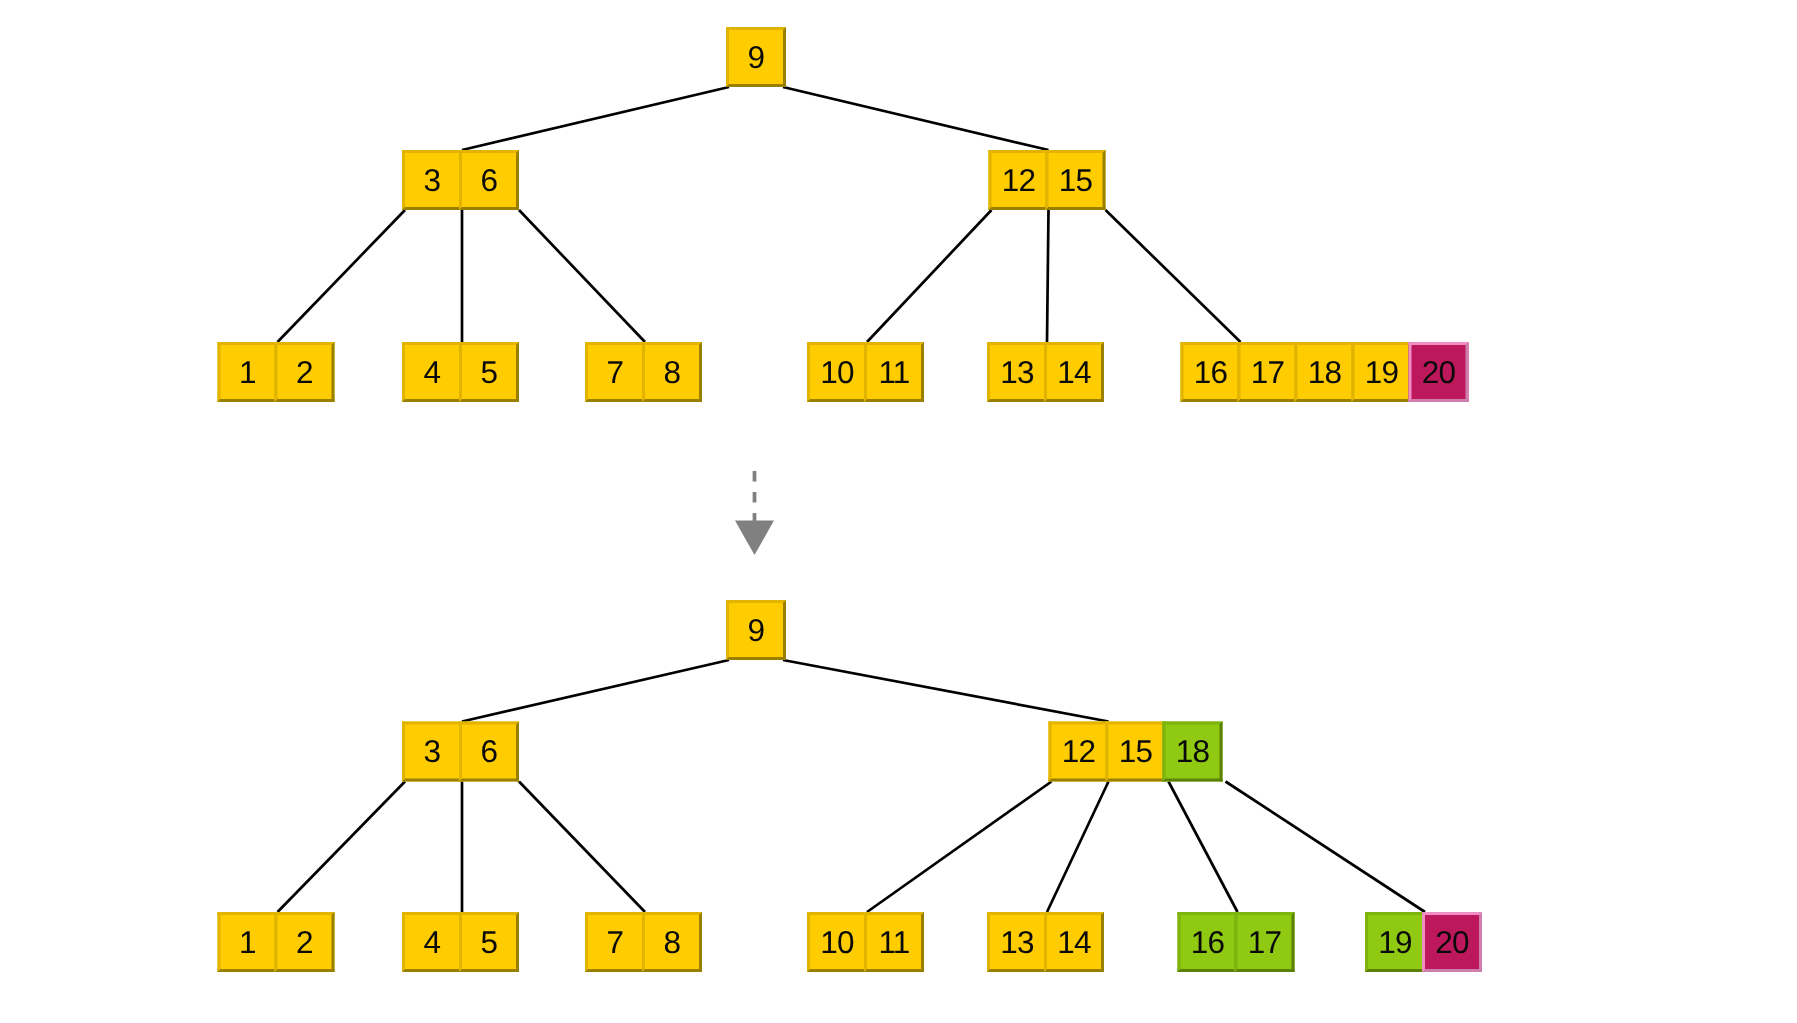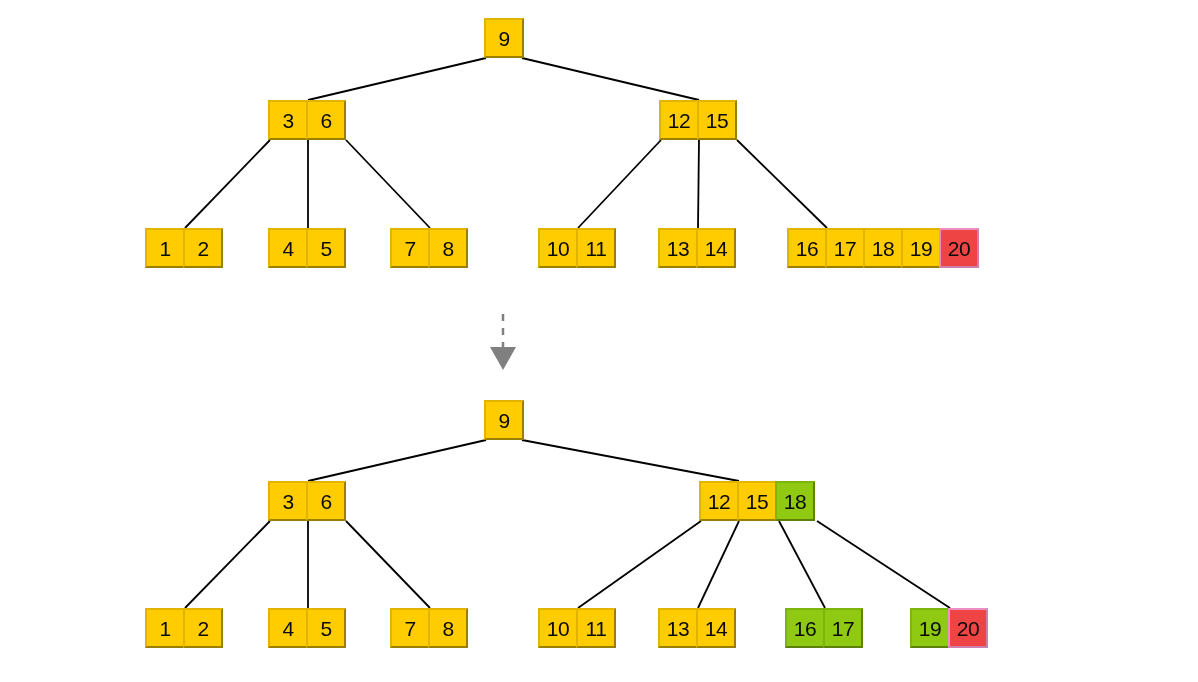--- a/index.html
+++ b/index.html
@@ -62,21 +62,21 @@
     border-right-color: #9a8000;
     border-bottom-color: #9a8000;
   }
   .cell.green {
     background: #8FC912;
     border: 2px solid #7DB40E;
     border-right-color: #5b8207;
     border-bottom-color: #5b8207;
   }
   .cell.pink {
-    background: #ef4444;
+    background: #be185d;
     border: 2px solid #EE8FC4;
     border-right-color: #d druk;
     border-bottom-color: #cf7fae;
     border-right-color: #cf7fae;
     text-align: right;
   }
 </style>
 </head>
 <body>
 

